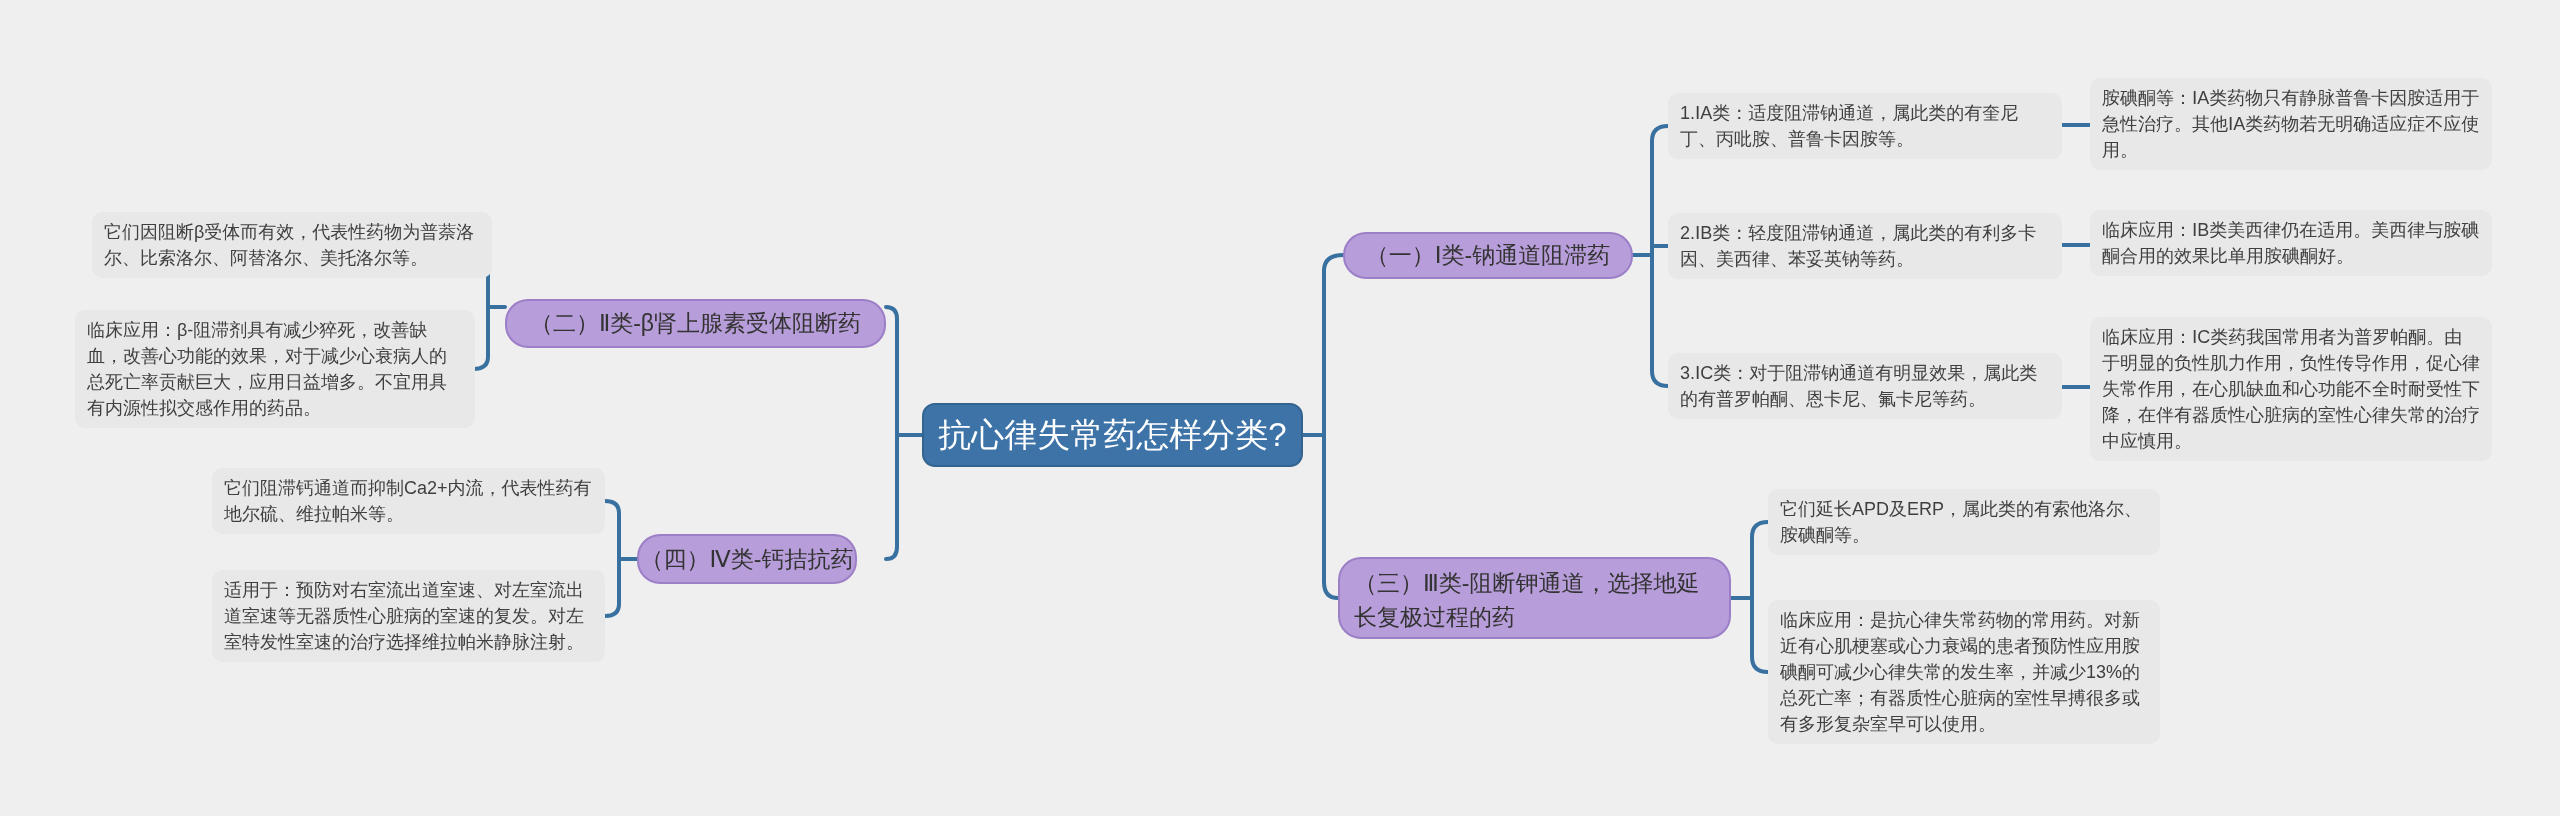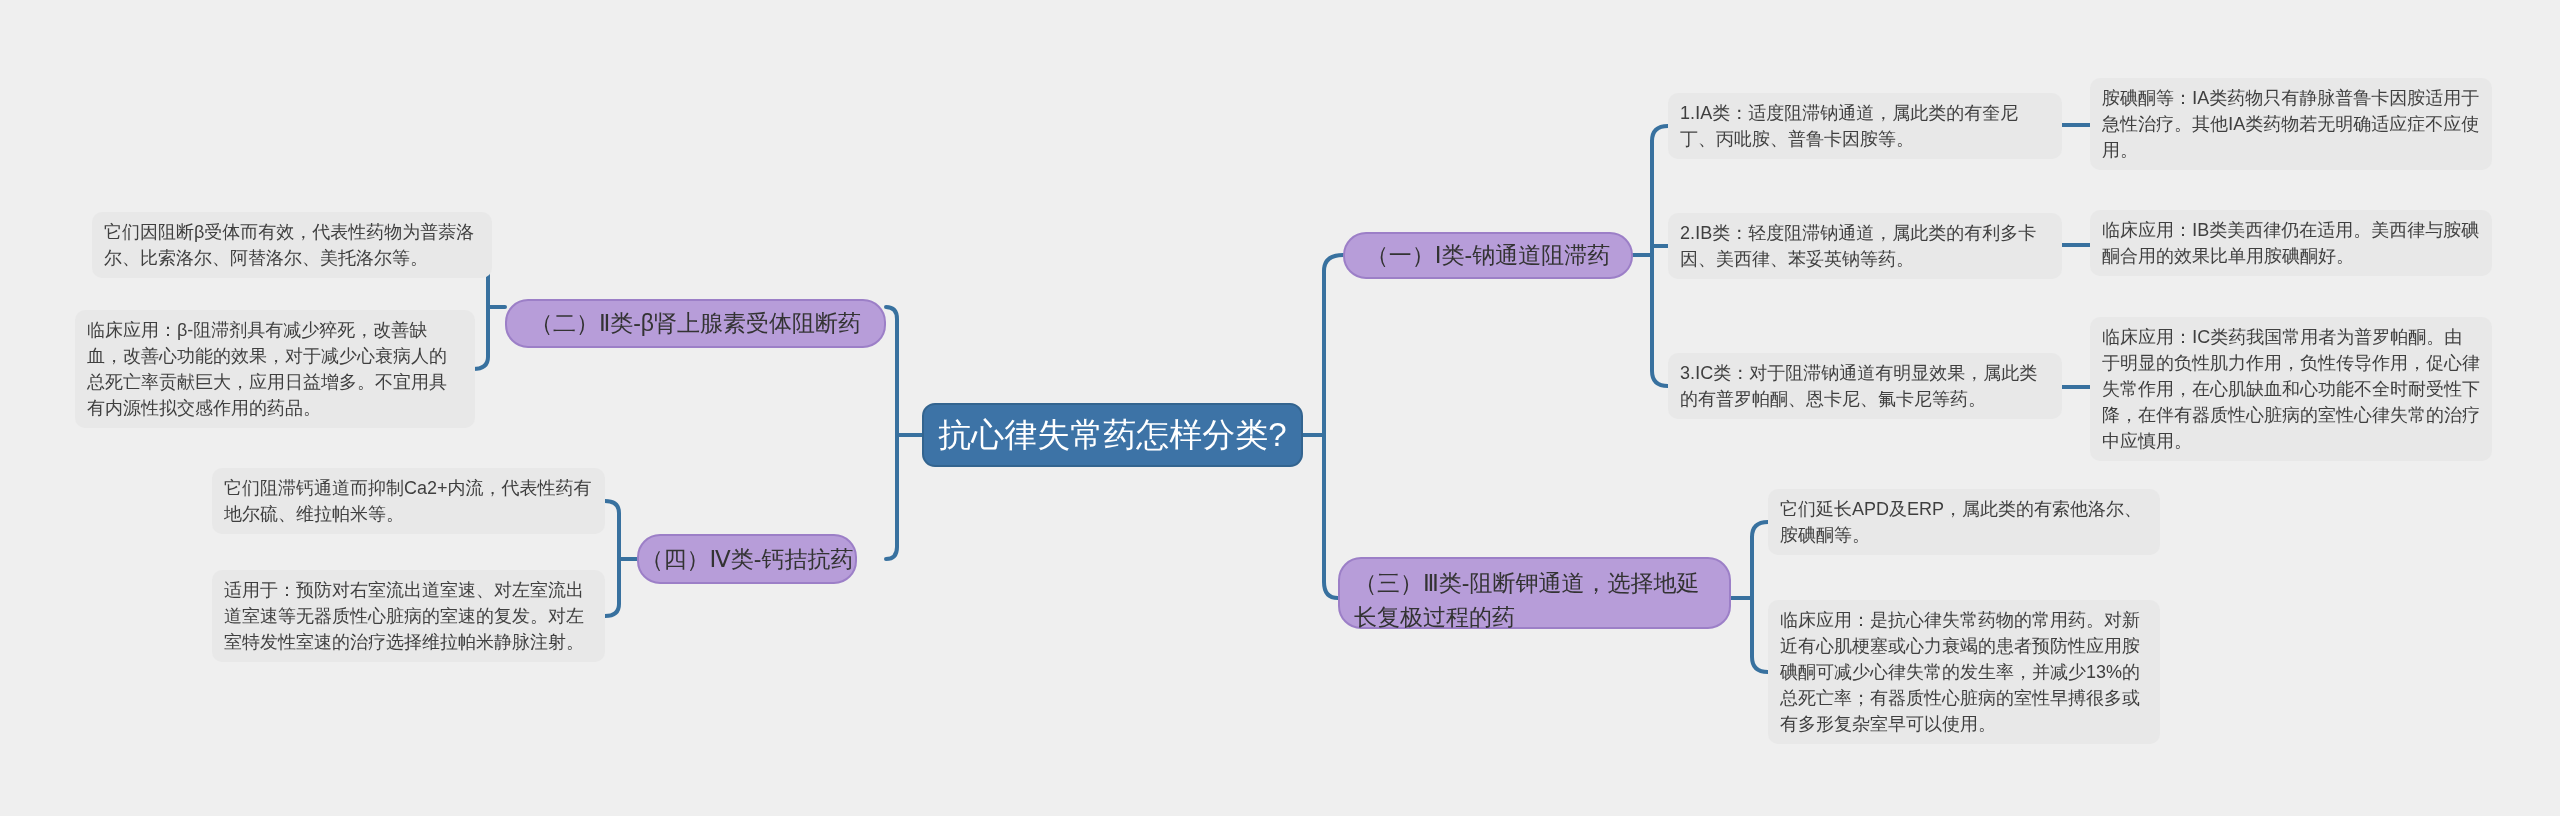--- a/index.html
+++ b/index.html
@@ -86,21 +86,21 @@
     <path d="M 1731 598 H 1752"></path>
     <path d="M 1768 522 Q 1752 522 1752 537 L 1752 657 Q 1752 672 1768 672"></path>
   </svg>
 
   <div class="node central" style="left:922px;top:403px;width:381px;height:64px;">抗心律失常药怎样分类?</div>
 
   <div class="node branch" style="left:1343px;top:232px;width:290px;height:47px;">（一）Ⅰ类-钠通道阻滞药</div>
 
   <div class="node branch" style="left:505px;top:283px;width:381px;height:49px;margin-top:16px;">（二）Ⅱ类-β肾上腺素受体阻断药</div>
 
-  <div class="node branch wrap2" style="left:1338px;top:557px;width:393px;height:72px;">（三）Ⅲ类-阻断钾通道，选择地延长复极过程的药</div>
+  <div class="node branch wrap2" style="left:1338px;top:557px;width:393px;height:82px;">（三）Ⅲ类-阻断钾通道，选择地延长复极过程的药</div>
 
   <div class="node branch" style="left:637px;top:534px;width:220px;height:50px;">（四）Ⅳ类-钙拮抗药</div>
 
   <div class="node leaf" style="left:92px;top:212px;width:400px;">它们因阻断β受体而有效，代表性药物为普萘洛尔、比索洛尔、阿替洛尔、美托洛尔等。</div>
   <div class="node leaf" style="left:75px;top:310px;width:400px;">临床应用：β-阻滞剂具有减少猝死，改善缺血，改善心功能的效果，对于减少心衰病人的总死亡率贡献巨大，应用日益增多。不宜用具有内源性拟交感作用的药品。</div>
 
   <div class="node leaf" style="left:212px;top:468px;width:393px;">它们阻滞钙通道而抑制Ca2+内流，代表性药有地尔硫、维拉帕米等。</div>
   <div class="node leaf" style="left:212px;top:570px;width:393px;">适用于：预防对右室流出道室速、对左室流出道室速等无器质性心脏病的室速的复发。对左室特发性室速的治疗选择维拉帕米静脉注射。</div>
 
   <div class="node leaf" style="left:1668px;top:93px;width:394px;">1.ⅠA类：适度阻滞钠通道，属此类的有奎尼丁、丙吡胺、普鲁卡因胺等。</div>

